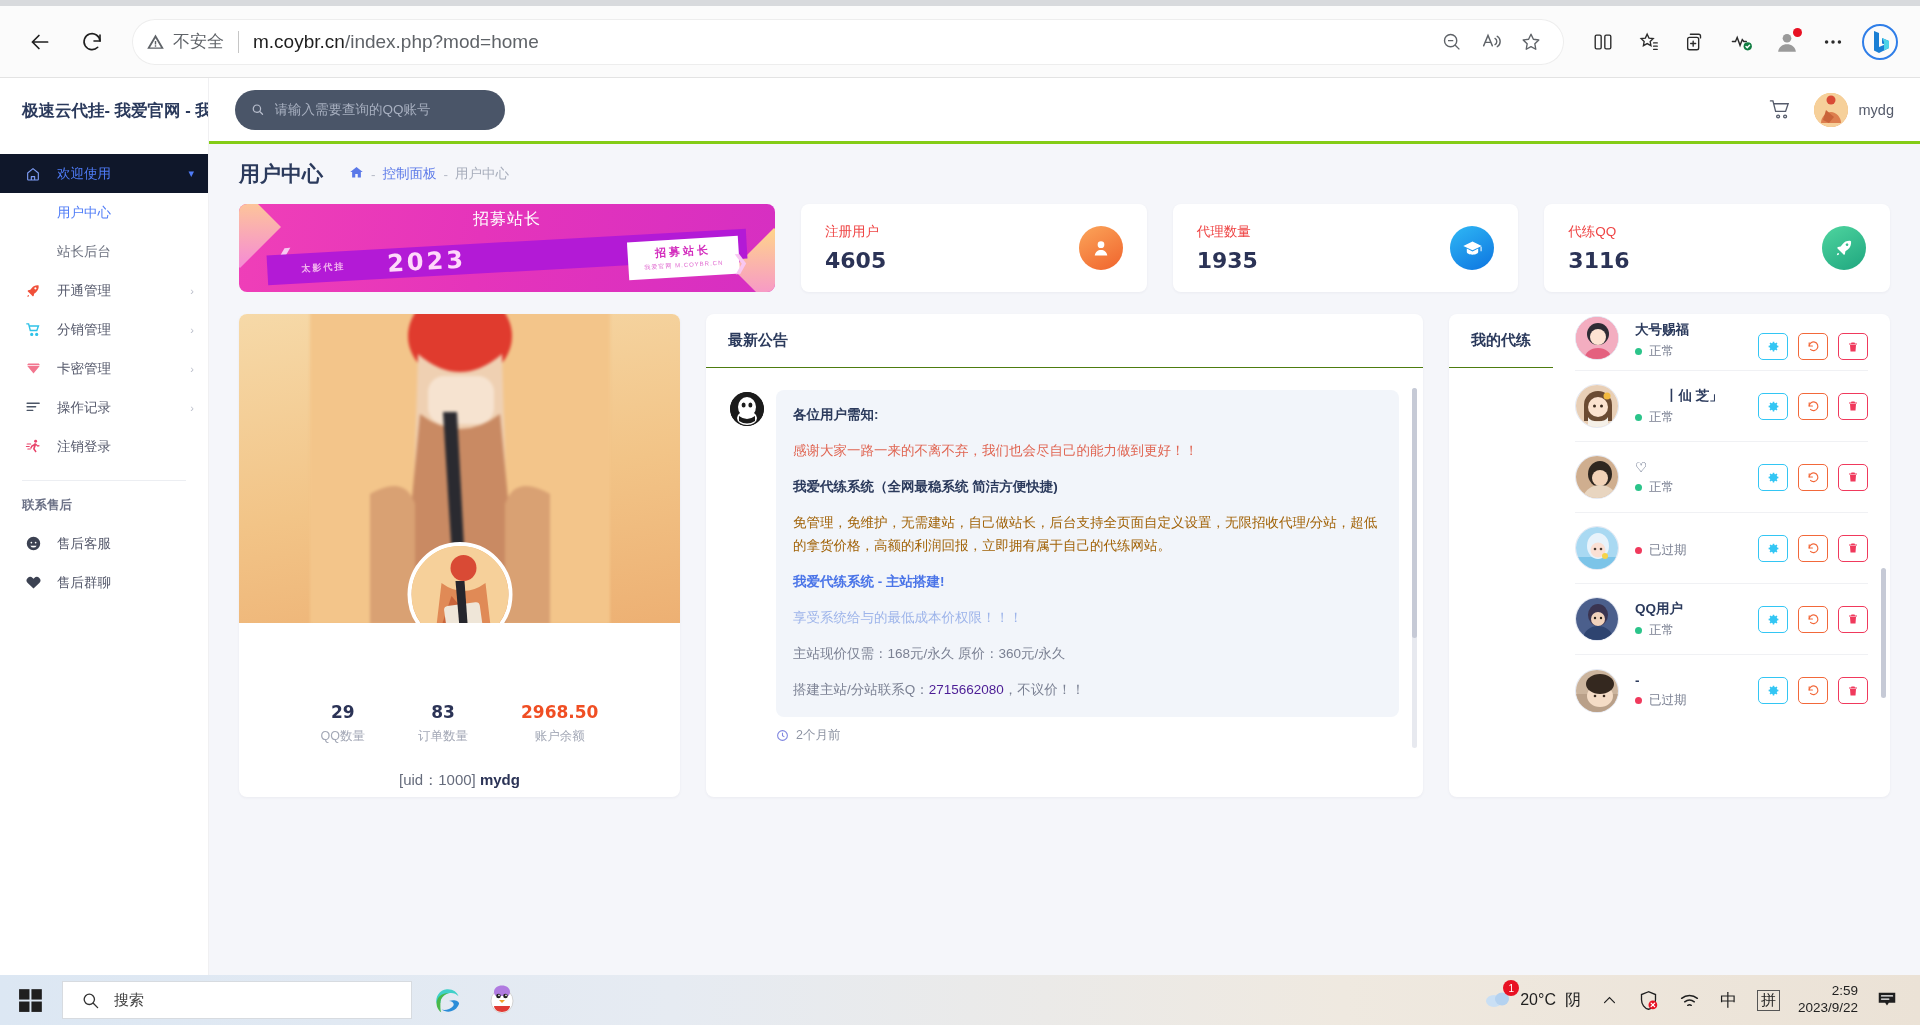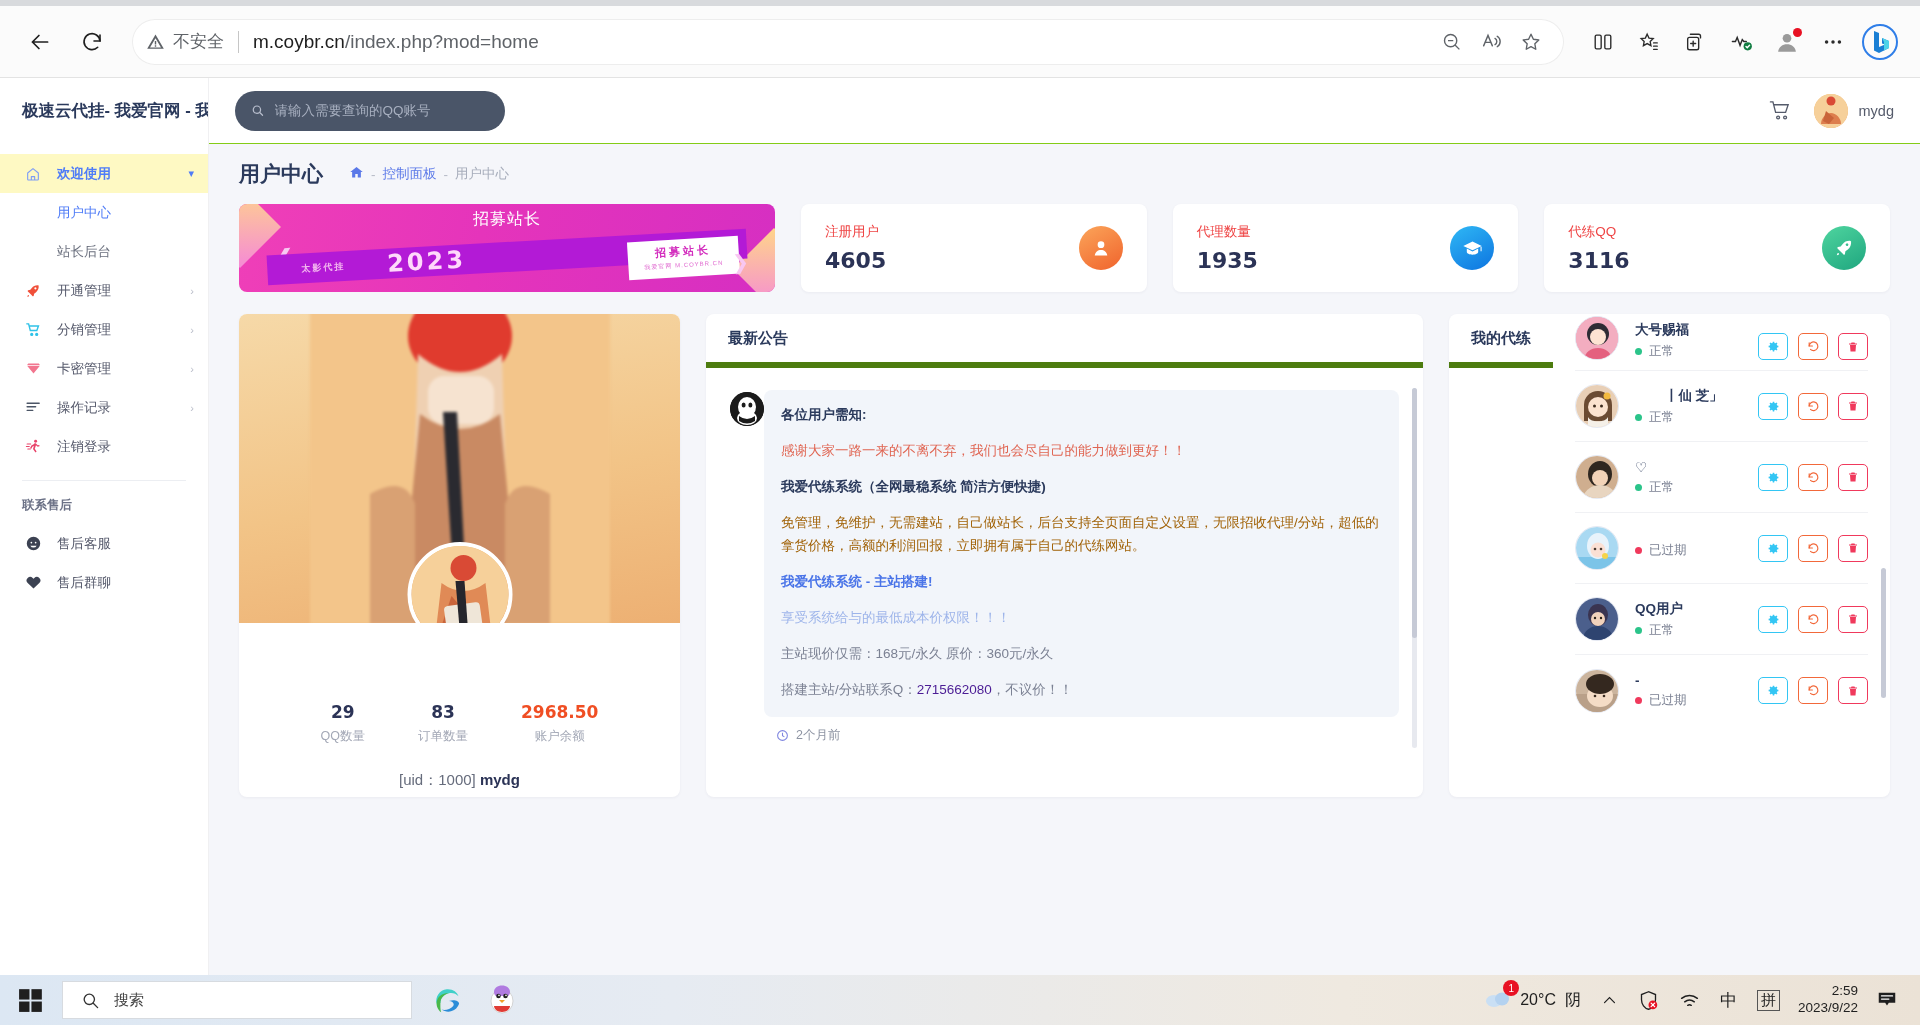--- a/index.html
+++ b/index.html
@@ -117,21 +117,21 @@
     padding: 0 14px 0 22px;
     font-size: 13.5px;
     color: #55596b;
     cursor: pointer;
     position: relative;
   }
   .nav-item .ico {
     width: 22px; flex: 0 0 22px; display: flex; align-items: center; justify-content: center;
     margin-right: 13px; font-size: 15px;
   }
-  .nav-item.active { background: #fef9c3; color: #4f7cf7; font-weight: bold; }
+  .nav-item.active { background: #0f172a; color: #4f7cf7; }
   .nav-item .chev { margin-left: auto; font-size: 11px; color: #b9bdc9; }
   .nav-item.active .chev { color: #4f7cf7; }
   .sub-item {
     height: 39px;
     display: flex; align-items: center;
     padding-left: 57px;
     font-size: 13.5px;
     color: #6c717f;
     cursor: pointer;
   }
@@ -155,21 +155,21 @@
     min-width: 0;
     position: relative;
   }
   .topbar {
     height: 66px;
     background: #ffffff;
     display: flex;
     align-items: center;
     padding: 0 26px 0 26px;
     flex: 0 0 66px;
-    border-bottom: 1px solid #84cc16;
+    border-bottom: 3px solid #84cc16;
   }
   .searchbox {
     width: 270px;
     height: 40px;
     border-radius: 20px;
     background: #4a5568;
     display: flex;
     align-items: center;
     padding: 0 16px;
     gap: 10px;
@@ -330,35 +330,35 @@
   .pstat .v.money { color: #f04e23; text-align: right; }
   .pstat .l { font-size: 12.5px; color: #a3a8b6; margin-top: 6px; }
   .uid-row { text-align: center; margin-top: 26px; font-size: 15px; color: #666c7c; }
   .uid-row b { color: #2b3356; font-weight: 700; }
 
   .card-head {
     height: 54px;
     display: flex; align-items: center;
     padding: 0 22px;
     font-size: 15px; font-weight: 700; color: #2b3a5c;
-    border-bottom: 6px solid #4d7c0f;
+    border-bottom: 1px solid #4d7c0f;
   }
   .notice-card { height: 483px; display: flex; flex-direction: column; }
   .notice-body {
     flex: 1 1 auto;
     overflow: hidden;
     padding: 22px 24px 0 24px;
     position: relative;
   }
   .notice-scroll {
     position: absolute; right: 6px; top: 20px; width: 5px; height: 360px;
     background: #e7e9ef; border-radius: 3px;
   }
   .notice-scroll i { display: block; width: 5px; height: 250px; background: #c6cad6; border-radius: 3px; }
-  .msg-row { display: flex; }
+  .msg-row { display: flex; gap: 12px; }
   .qq-avatar {
     flex: 0 0 34px; width: 34px; height: 34px; border-radius: 50%;
     background: #1c1c1c; position: relative; overflow: hidden;
     margin-top: 2px;
   }
   .msg-bubble {
     background: #f2f5fa;
     border-radius: 8px;
     padding: 14px 17px 16px 17px;
     flex: 1 1 auto;

